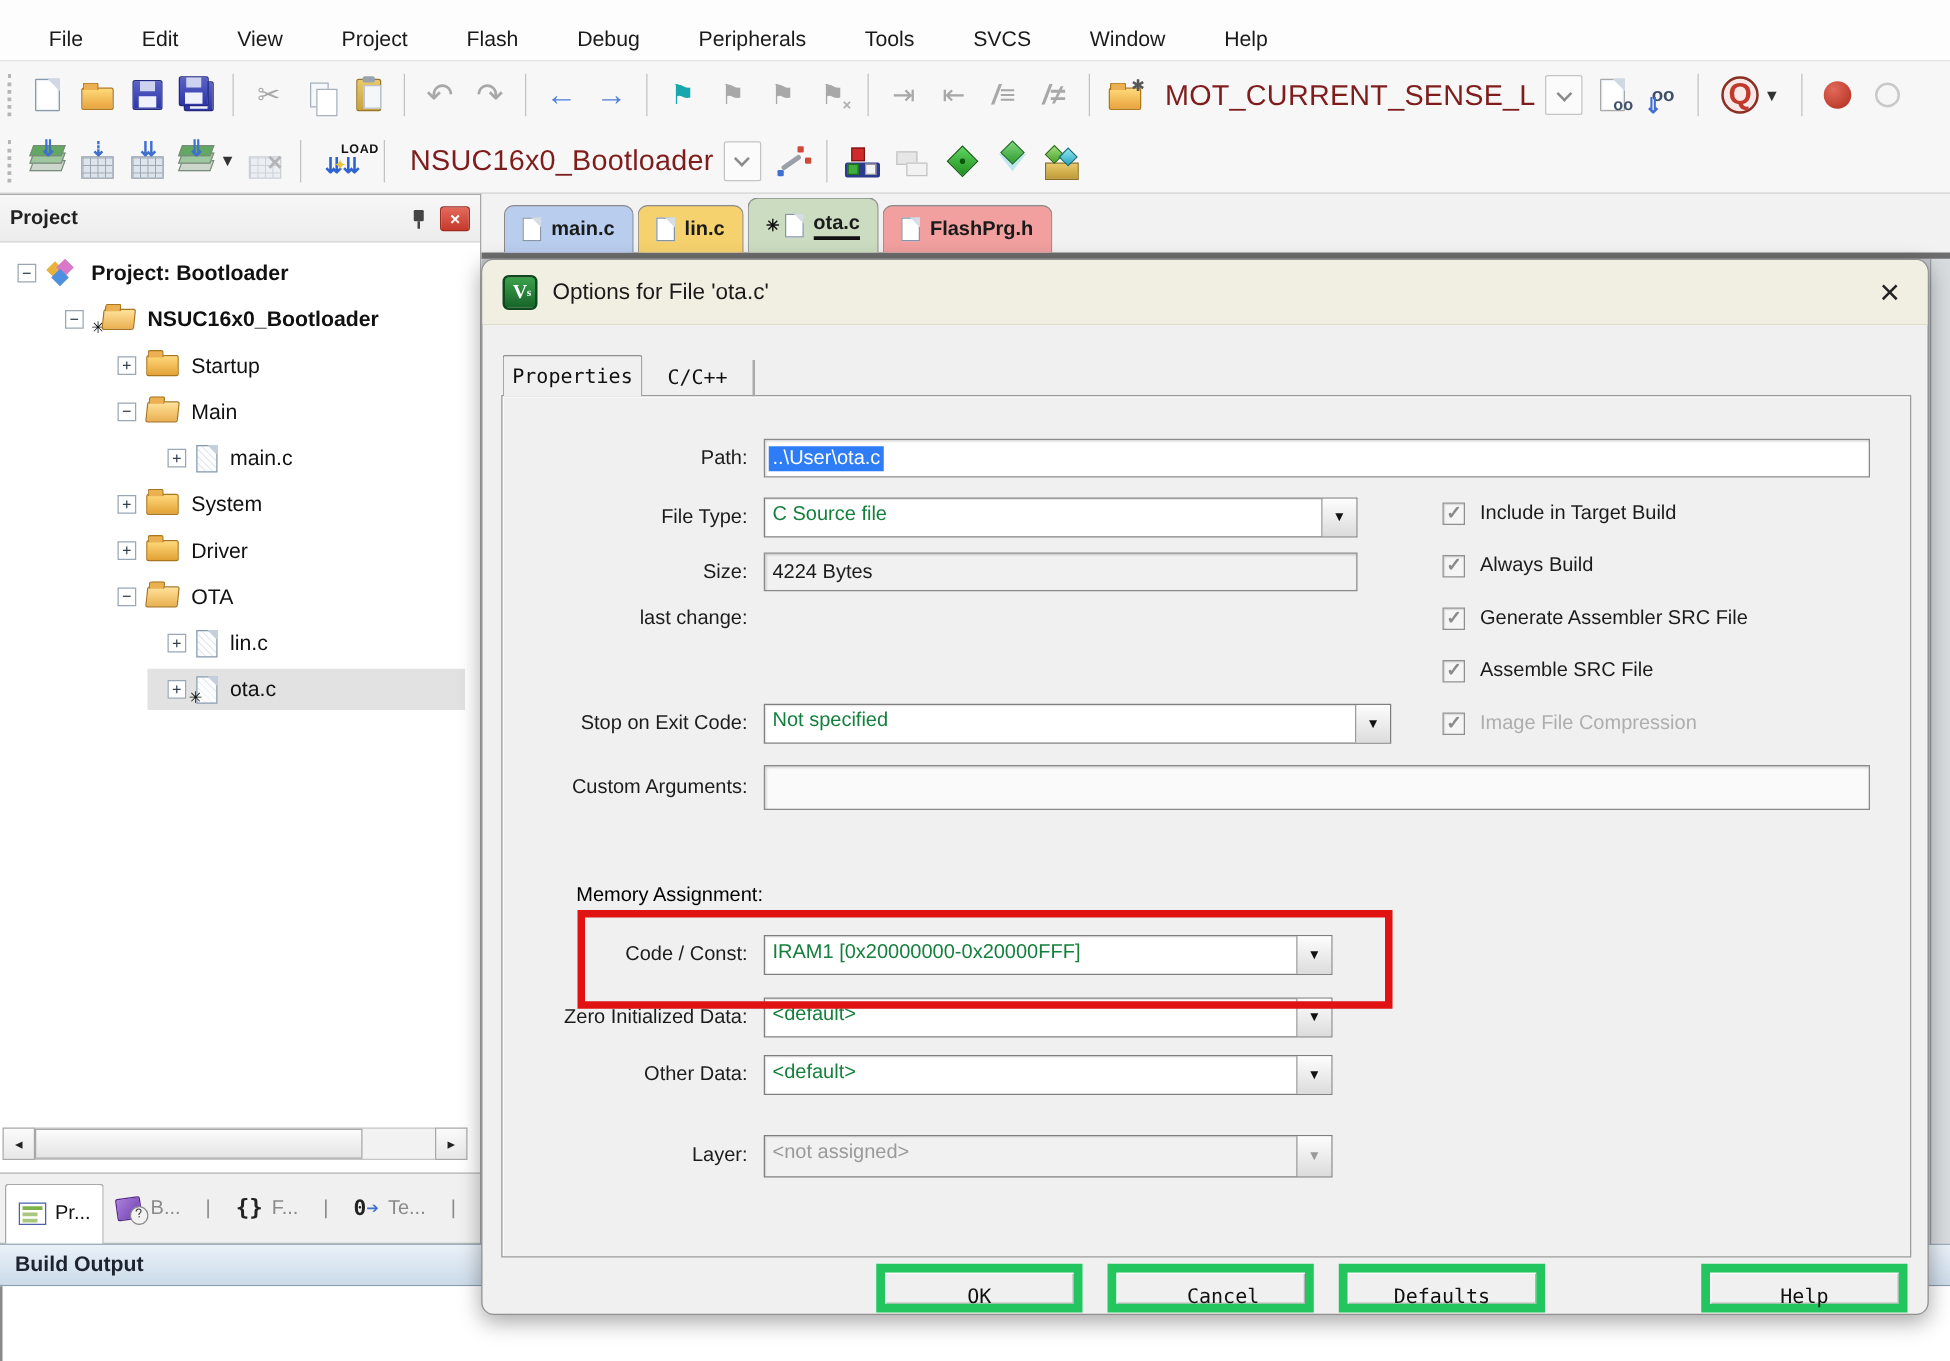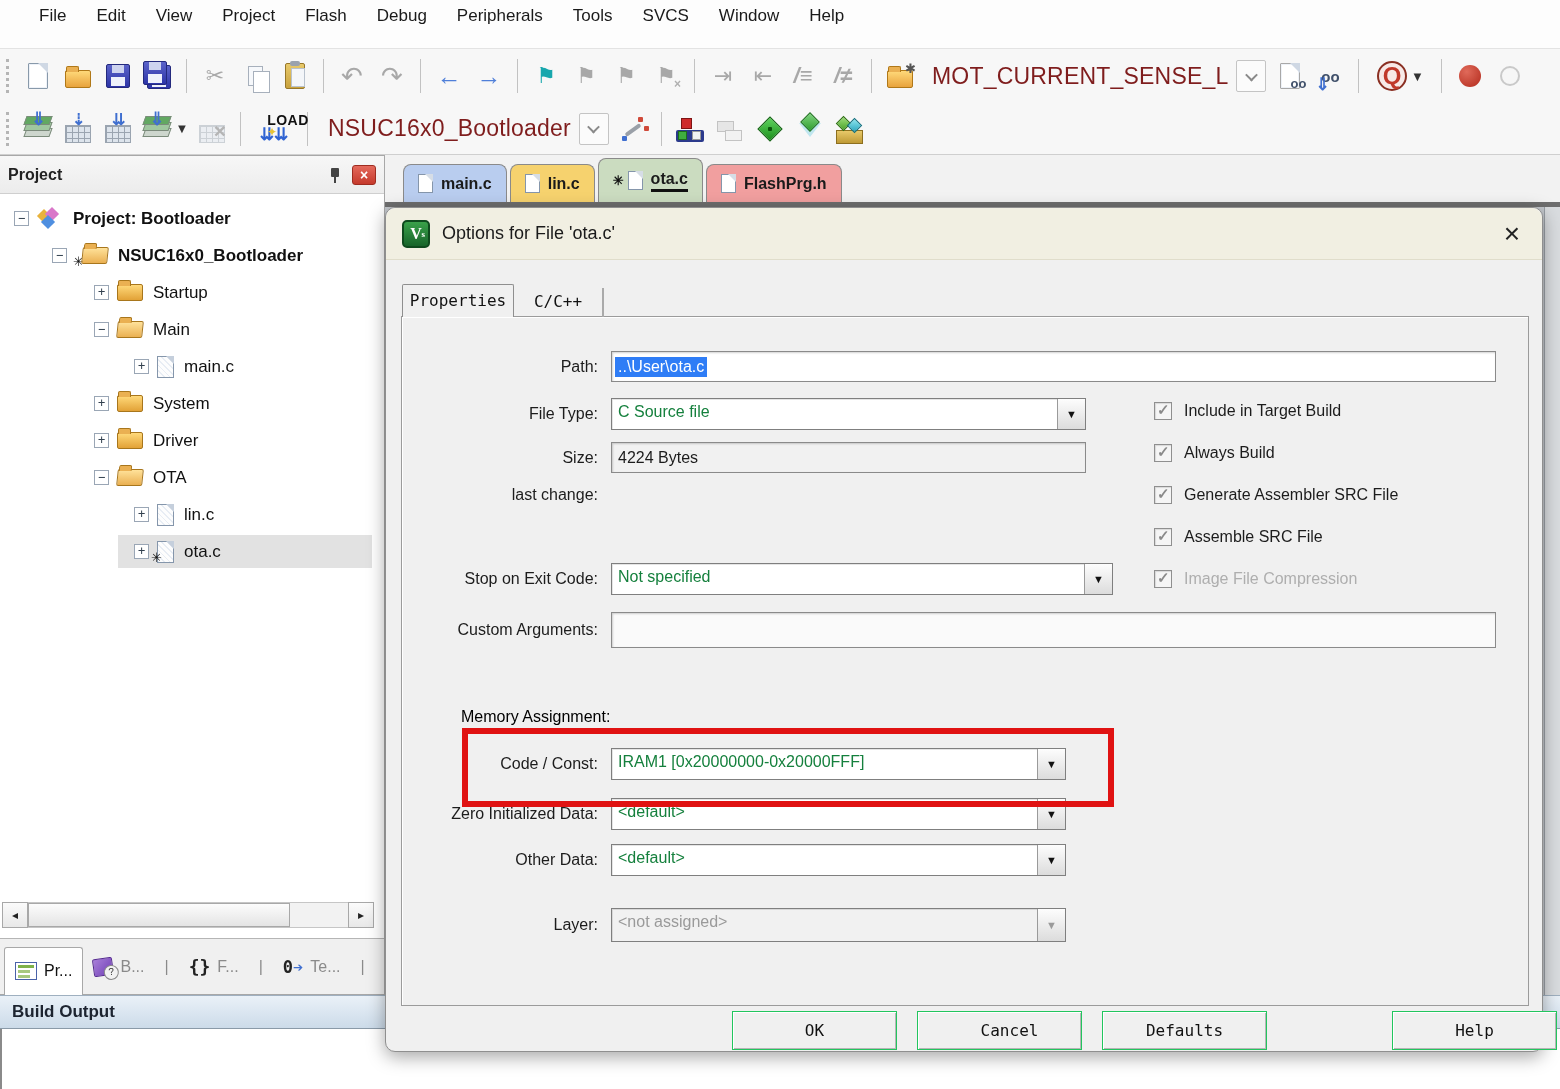--- a/index.html
+++ b/index.html
@@ -1,21 +1,21 @@
 <!DOCTYPE html>
 <html><head>
 <meta charset="utf-8">
 <style>
   * { margin:0; padding:0; box-sizing:border-box; }
   html,body { width:1560px; height:1089px; overflow:hidden; background:#fff;
     font-family:"Liberation Sans", sans-serif; }
 
   
   #menubar { position:absolute; left:0; top:0; width:1560px; height:48px; background:#fdfdfd;
-    display:flex; align-items:flex-start; gap:0; padding-left:24px; }
+    display:flex; align-items:flex-end; gap:17px; padding-left:24px; }
   .menu-item { font-size:17px; color:#1a1a1a; padding:6px 15px; cursor:default; }
 
   
   .toolbar { position:absolute; left:0; width:1560px; background:#f7f7f7; display:flex; align-items:center; }
   #toolbar1 { top:48px; height:55px; border-top:1px solid #e3e3e3; }
   #toolbar2 { top:103px; height:52px; border-bottom:1px solid #cfcfcf; }
   .grip { width:4px; height:34px; border-left:3px dotted #b5b5b5; margin:0 8px 0 6px; }
   .tsep { width:1px; height:34px; background:#c2c2c2; margin:0 8px; }
   .ti { width:34px; height:34px; margin:0 3px; display:flex; align-items:center; justify-content:center;
         position:relative; font-size:21px; color:#9a9a9a; }
@@ -63,21 +63,21 @@
   .layers i:nth-child(1){ top:14px; background:#cdd6cd; }
   .layers i:nth-child(2){ top:8px;  background:#9fc79f; }
   .layers i:nth-child(3){ top:2px;  background:#62a862; }
   .layers .arr { position:absolute; left:8px; top:-6px; color:#3f6fd0; font-size:18px; font-weight:bold; }
   .grid-ic { width:26px; height:18px; margin-top:10px; background:#dde4ec; border:1px solid #9aa4b0;
       background-image:linear-gradient(#9aa4b0 1px, transparent 1px), linear-gradient(90deg,#9aa4b0 1px, transparent 1px);
       background-size:6px 6px; position:relative; }
   .grid-ic .arr { position:absolute; left:6px; top:-16px; color:#3f6fd0; font-size:16px; font-weight:bold; }
   .grid-ic.dis { opacity:.45; }
   .loadbox { display:flex; flex-direction:column; align-items:center; line-height:1; margin-top:-2px; }
-  .loadbox .word { font-size:14px; font-weight:bold; color:#111; letter-spacing:.5px;margin-left:28px; }
+  .loadbox .word { font-size:10px; font-weight:bold; color:#111; letter-spacing:.5px;margin-left:28px; }
   .loadbox .arrs { color:#2f63d2; font-size:17px; font-weight:bold; margin-top:-1px; }
   .loadbox .star { position:absolute; top:14px; left:15px; color:#e7c437; font-size:12px; }
   .wand { position:relative; width:30px; height:30px; }
   .wand::before { content:""; position:absolute; left:6px; top:14px; width:18px; height:4px; background:#9aa0a8; transform:rotate(-35deg); border-radius:2px; }
   .wand .d1,.wand .d2,.wand .d3 { position:absolute; width:5px; height:5px; border-radius:1px; }
   .wand .d1 { background:#d04a3a; left:20px; top:3px; }
   .wand .d2 { background:#3f6fd0; left:4px; top:22px; }
   .wand .d3 { background:#d04a3a; left:26px; top:12px; }
   .blocks { position:relative; width:28px; height:26px; margin-top:4px; }
   .blocks .base { position:absolute; bottom:2px; left:0; width:28px; height:12px; background:#2b3a8c; border-radius:2px; }
@@ -198,23 +198,23 @@
   .combo.disabled .btn::after { color:#9a9a9a; }
   .cbrow { position:absolute; display:flex; align-items:center; gap:12px; }
   .cbbox { width:18px; height:18px; border:1px solid #8f8f8f; background:#f5f5f5; box-shadow:inset 1px 1px 1px rgba(0,0,0,.12);
       position:relative; flex:none; }
   .cbbox::after { content:"✓"; position:absolute; left:2px; top:-2px; font-size:15px; font-weight:bold; color:#8a8a8a; }
   .cblabel { font-size:16px; color:#1c1c1c; }
   .cblabel.dis { color:#aeaeae; }
   #mem-sep { position:absolute; left:35px; top:492px; width:1058px; border-top:1px solid #b9b9b9; box-shadow:0 1px 0 #fff; }
   #red-box { position:absolute; left:76px; top:520px; width:652px; height:79px; border:6px solid #e01212; z-index:6; }
   #btn-sep { position:absolute; left:15px; top:793px; width:1128px; border-top:1px solid #9b9b9b; box-shadow:0 1px 0 #fff; }
-  .dbtn { position:absolute; top:803px; width:165px; height:39px; background:#f0f0f0; border:1px solid #22c55e;
+  .dbtn { position:absolute; top:803px; width:165px; height:39px; background:#f0f0f0; border:7px solid #22c55e;
       box-shadow:inset 1px 1px 0 #ffffff, inset -1px -1px 0 #b5b5b5; text-align:center; line-height:37px;
-      font-family:"DejaVu Sans Mono",monospace; font-size:16px; color:#111;margin-left:31px; }
+      font-family:"DejaVu Sans Mono",monospace; font-size:16px; color:#111; }
   .selval { background:#2f7df6; color:#fff; padding:1px 3px; font-size:16px; }
 </style>
 </head>
 <body>
 
 <div id="menubar">
   <span class="menu-item">File</span>
   <span class="menu-item">Edit</span>
   <span class="menu-item">View</span>
   <span class="menu-item">Project</span>

